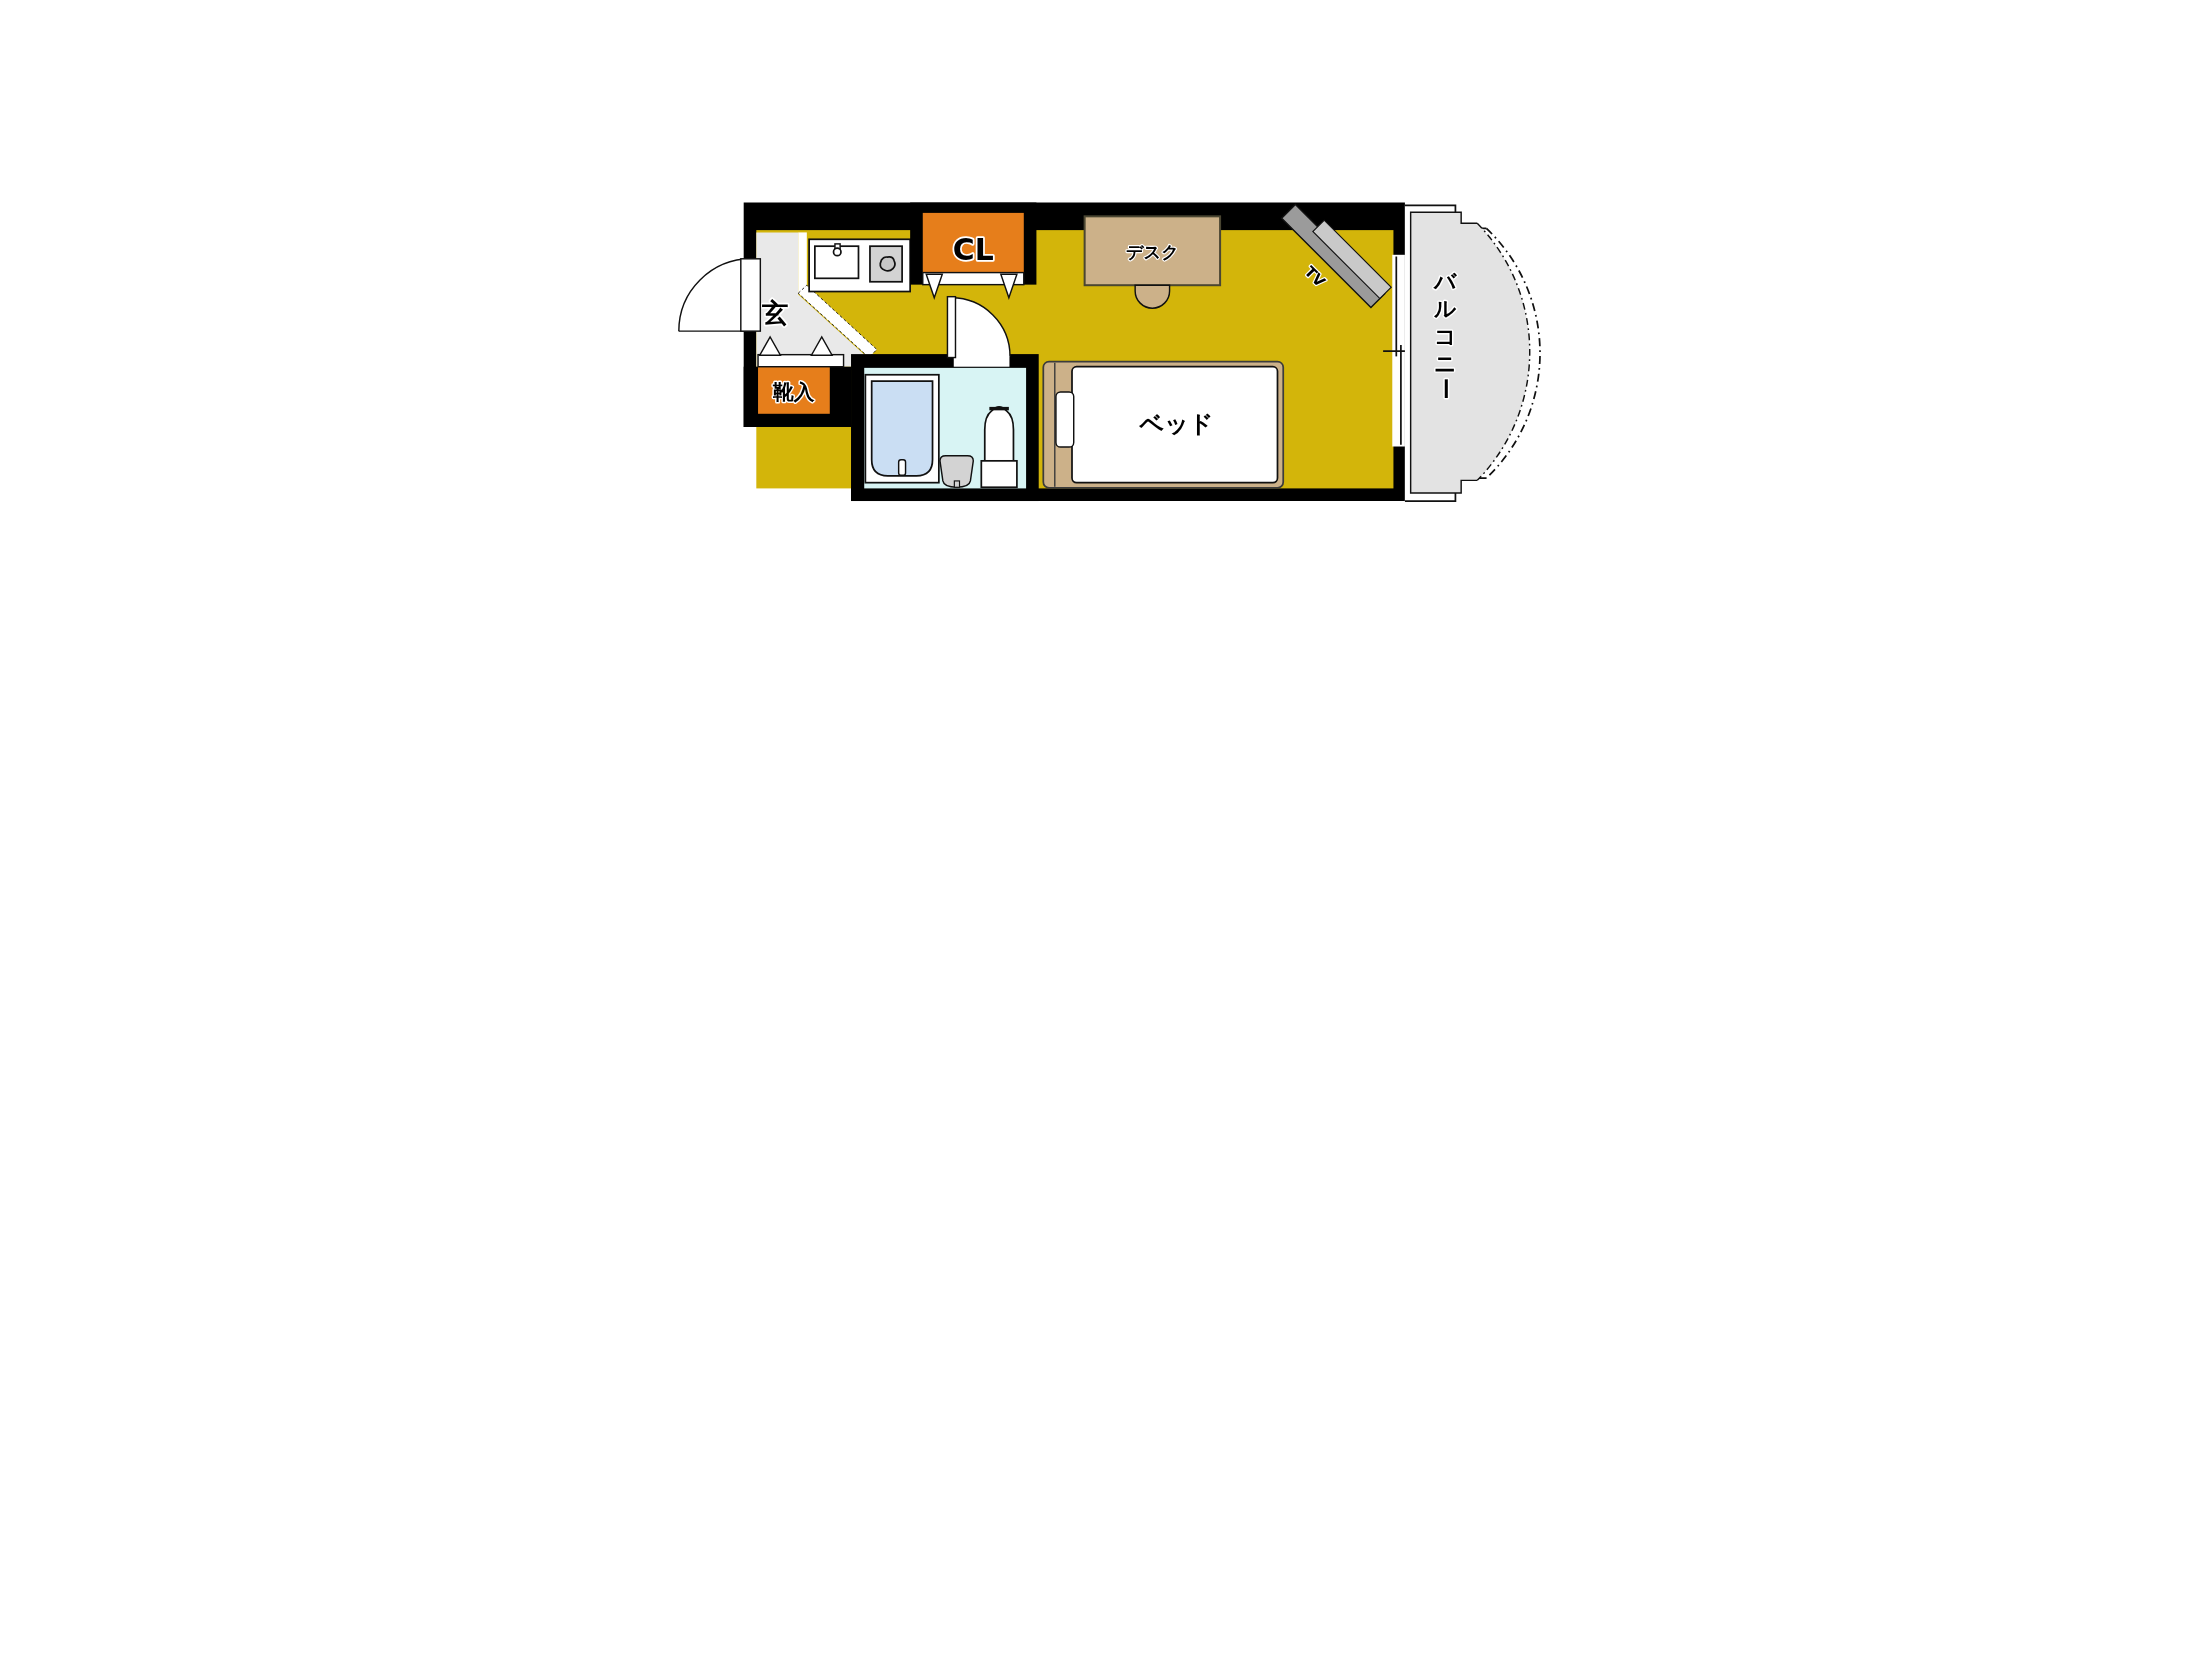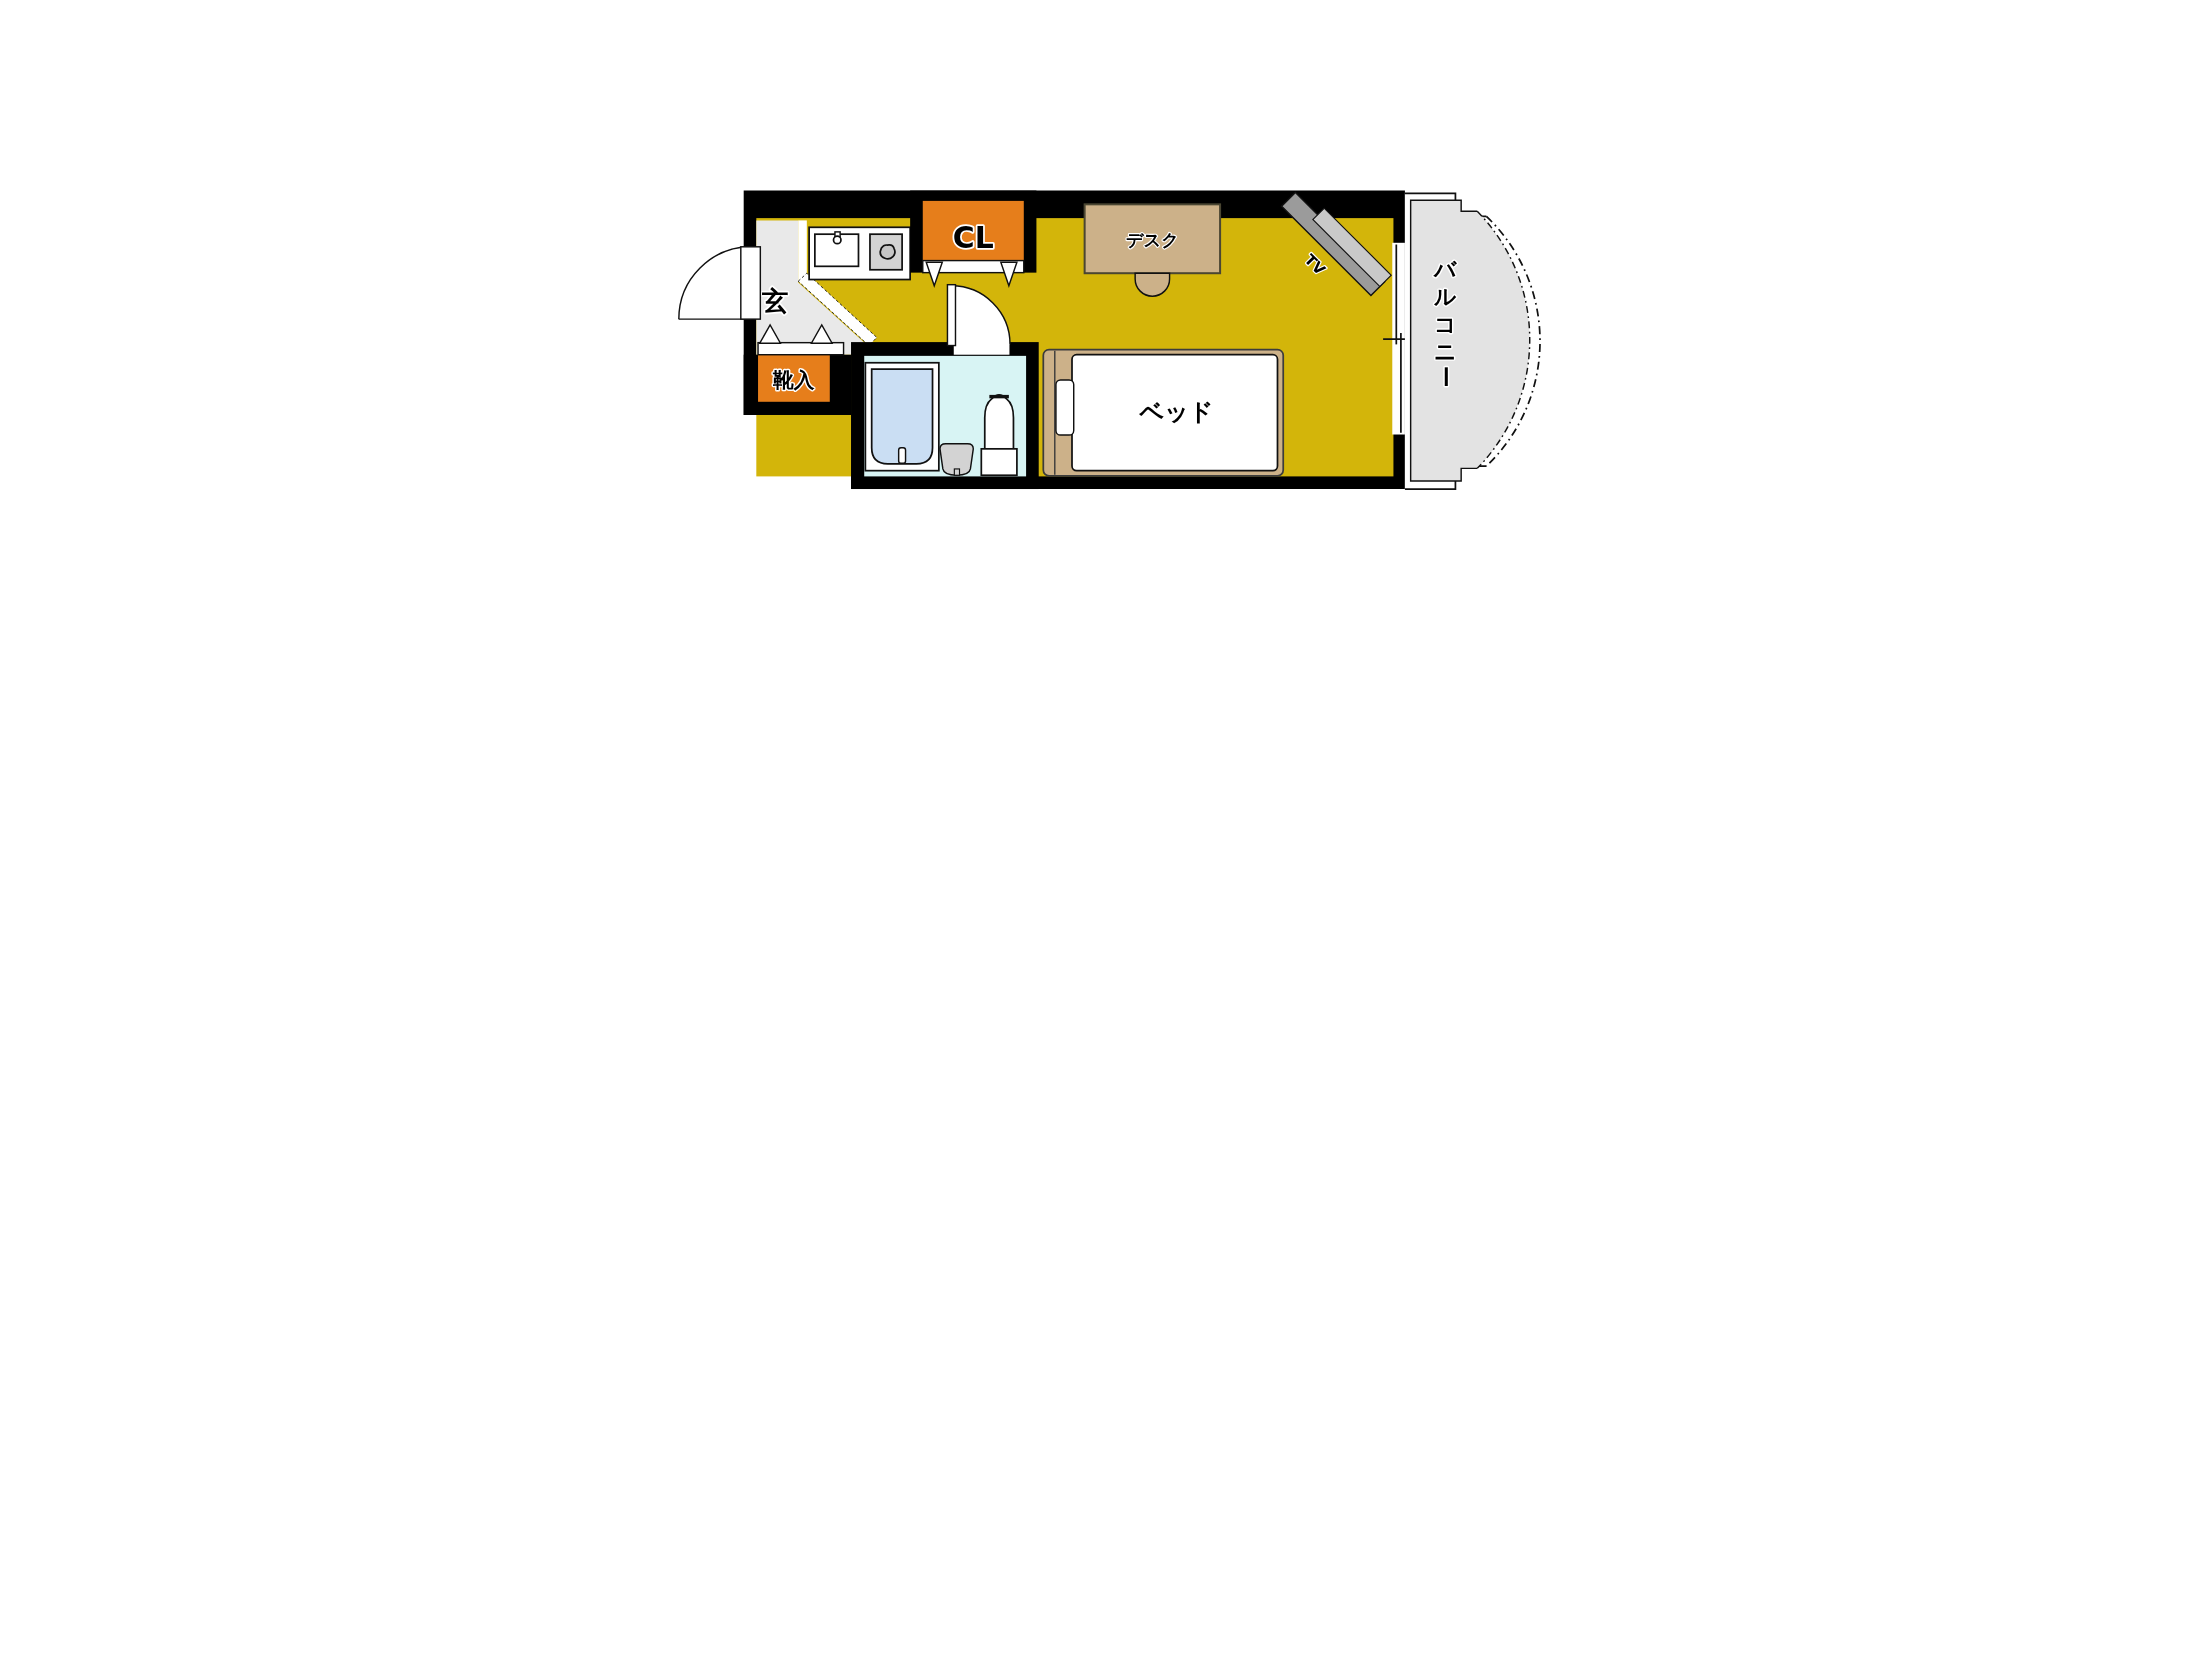--- a/index.html
+++ b/index.html
@@ -1,16 +1,16 @@
 <!DOCTYPE html>
 <html style="font-size:9.2px"><head>
 <meta charset="utf-8">
 <style>
   html,body{margin:0;padding:0;background:#ffffff;}
-  .stage{width:900px;height:675px;margin:0 auto;background:#fff;position:relative;}
+  .stage{width:900px;height:675px;margin:12px auto;background:#fff;position:relative;}
   svg{display:block;}
   text{font-family:"DejaVu Sans","Liberation Sans",sans-serif;font-weight:bold;fill:#000;
        paint-order:stroke;stroke:#ffffff;stroke-linejoin:round;}
   .halo6{stroke-width:6px;}
   .halo5{stroke-width:5px;}
   .halo4{stroke-width:4px;}
 </style>
 </head>
 <body>
 

